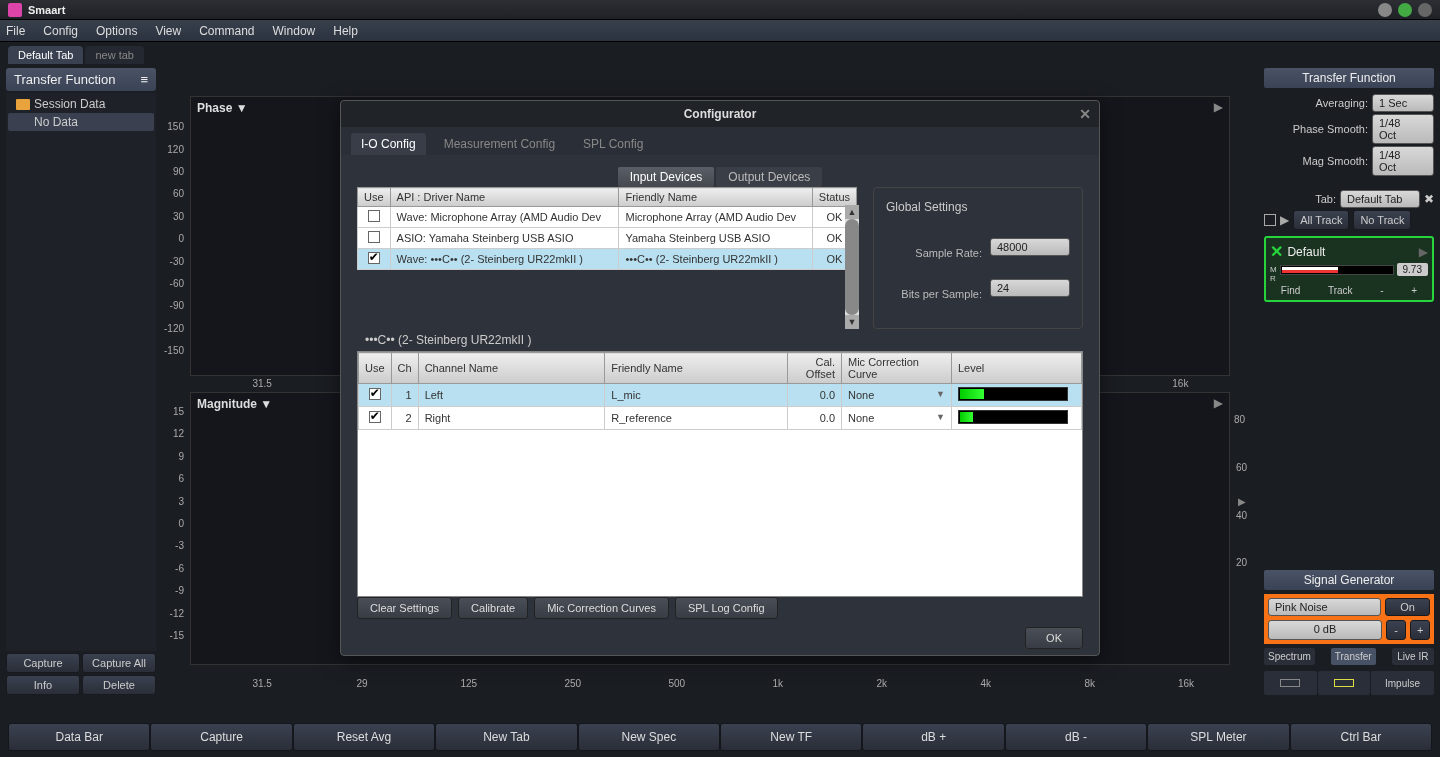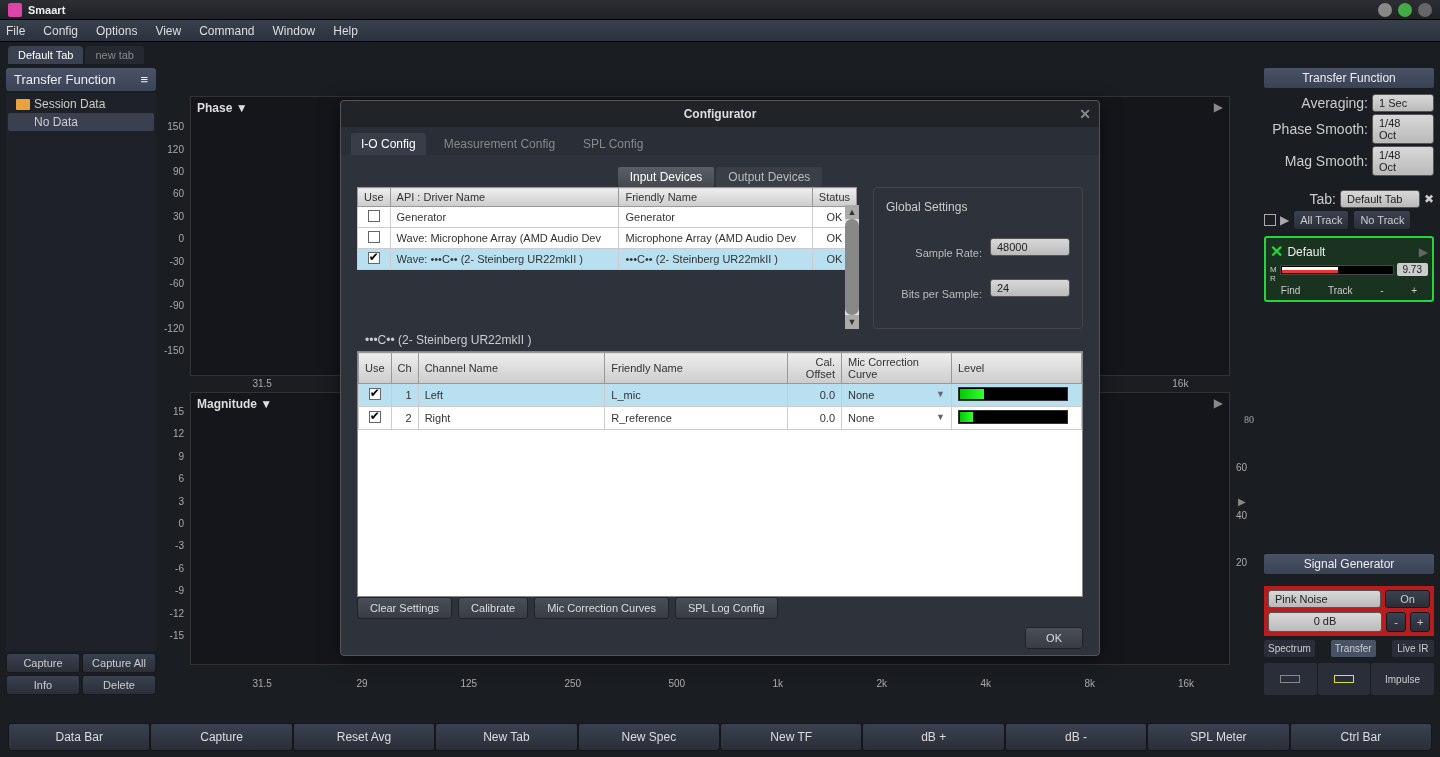--- a/index.html
+++ b/index.html
@@ -48,35 +48,35 @@
 .x-label { position: absolute; }
 
 
 .right-sidebar { width: 170px; display: flex; flex-direction: column; gap: 4px; }
 .meter-box { background: #14161c; border: 1px solid #333; padding: 4px; text-align: center; }
 .meter-label { font-size: 11px; color: #ccc; }
 .meter-value { font-size: 32px; font-weight: bold; color: #fff; }
 .meter-sub { font-size: 10px; color: #aaa; display: flex; justify-content: space-between; padding: 0 4px; }
 .section-title { background: linear-gradient(#4a5266, #3a4255); padding: 3px 6px; font-size: 12px; color: #eee; border-radius: 2px; text-align: center; }
 .row-setting { display: flex; align-items: center; gap: 4px; margin: 2px 0; }
-.row-setting label { flex: 1; text-align: right; font-size: 14px; color: #ccc; }
+.row-setting label { flex: 1; text-align: right; font-size: 11px; color: #ccc; }
 .select { background: linear-gradient(#d8d8d8, #bababa); color: #222; border: 1px solid #555; padding: 2px 16px 2px 6px; font-size: 11px; border-radius: 3px; position: relative; }
 .track-card { border: 2px solid #27d43b; background: #1a3320; border-radius: 3px; padding: 4px; }
 .track-top { display: flex; align-items: center; gap: 4px; }
 .track-x { color: #27d43b; font-size: 16px; font-weight: bold; }
 .track-meter { height: 10px; background: #000; border: 1px solid #444; flex: 1; position: relative; }
 .track-meter-fill { position: absolute; top: 1px; left: 1px; height: 3px; background: #fff; width: 50%; }
 .track-meter-ref { position: absolute; bottom: 1px; left: 1px; height: 3px; background: #e33; width: 50%; }
 .track-bottom { display: flex; gap: 6px; font-size: 10px; color: #ccc; justify-content: space-around; margin-top: 2px; }
-.sig-gen { background: #b91c1c; padding: 4px; margin-top: 8px; }
+.sig-gen { background: #f97316; padding: 4px; }
 .view-tabs { display: flex; gap: 16px; }
 .view-tab { flex: 1; background: #2a2e38; padding: 3px 4px; font-size: 10px; text-align: center; border-radius: 2px; color: #ccc; }
 .view-tab.active { background: #485266; }
 .impulse-row { display: flex; gap: 1px; margin-top: 2px; }
-.impulse-box { flex: 1; background: #2a2e38; height: 32px; border-radius: 2px; display: flex; align-items: center; justify-content: center; }
+.impulse-box { flex: 1; background: #2a2e38; height: 24px; border-radius: 2px; display: flex; align-items: center; justify-content: center; }
 .rect-icon { width: 20px; height: 8px; border: 1px solid #888; }
 .rect-icon.yellow { border-color: #dd4; }
 
 
 .bottom-bar { position: absolute; bottom: 0; left: 0; right: 0; height: 40px; display: flex; gap: 0; padding: 6px 8px; background: #1a1d22; }
 .big-btn { flex: 1; background: linear-gradient(#3a4150, #2a2e38); border: 1px solid #14161c; border-radius: 3px; color: #ddd; font-size: 12px; display: flex; align-items: center; justify-content: center; }
 
 
 .modal { position: absolute; left: 340px; top: 100px; width: 760px; height: 556px; background: #2e323a; border: 1px solid #555; border-radius: 4px; box-shadow: 0 4px 20px rgba(0,0,0,.5); display: flex; flex-direction: column; }
 .modal-title { background: #202328; text-align: center; padding: 6px; font-size: 12px; font-weight: bold; color: #ddd; border-radius: 4px 4px 0 0; position: relative; }
@@ -206,21 +206,21 @@
       <div class="y-label" style="top:37%">3</div>
       <div class="y-label" style="top:45%">0</div>
       <div class="y-label" style="top:53%">-3</div>
       <div class="y-label" style="top:61%">-6</div>
       <div class="y-label" style="top:69%">-9</div>
       <div class="y-label" style="top:77%">-12</div>
       <div class="y-label" style="top:85%">-15</div>
     </div>
 
     <div style="position:absolute;right:0;top:324px;width:28px;color:#aaa;font-size:10px;height:280px;">
-      <div class="y-label" style="top:8%;left:12px;font-family:Liberation Serif, serif;">80</div>
+      <div class="y-label" style="top:8%;left:2px;">80</div>
       <div class="y-label" style="top:25%;left:4px;">60</div>
       <div class="y-label" style="top:42%;left:4px;">40</div>
       <div class="y-label" style="top:59%;left:4px;">20</div>
       <div style="position:absolute;top:37%;left:6px;color:#888;">▶</div>
     </div>
 
     <div class="x-labels" style="top:610px;">
       <span class="x-label" style="left:6%">31.5</span>
       <span class="x-label" style="left:16%">29</span>
       <span class="x-label" style="left:26%">125</span>
@@ -350,28 +350,28 @@
               <tr>
             <th style="width:30px;">Use</th>
             <th>API : Driver Name</th>
             <th>Friendly Name</th>
             <th style="width:44px;">Status</th>
           </tr>
             </thead>
           <tbody id="device-rows">
               <tr>
                 <td style="text-align:center;"><span class="checkbox"></span></td>
-                <td>Generator</td>
-                <td>Generator</td>
+                <td>Wave: Microphone Array (AMD Audio Dev</td>
+                <td>Microphone Array (AMD Audio Dev</td>
                 <td style="text-align:center;">OK</td>
               </tr>
               <tr>
                 <td style="text-align:center;"><span class="checkbox"></span></td>
-                <td>Wave: Microphone Array (AMD Audio Dev</td>
-                <td>Microphone Array (AMD Audio Dev</td>
+                <td>ASIO: Yamaha Steinberg USB ASIO</td>
+                <td>Yamaha Steinberg USB ASIO</td>
                 <td style="text-align:center;">OK</td>
               </tr>
               <tr class="selected">
                 <td style="text-align:center;"><span class="checkbox checked"></span></td>
                 <td>Wave: •••C•• (2- Steinberg UR22mkII )</td>
                 <td>•••C•• (2- Steinberg UR22mkII )</td>
                 <td style="text-align:center;">OK</td>
               </tr>
             </tbody>
         </table>

